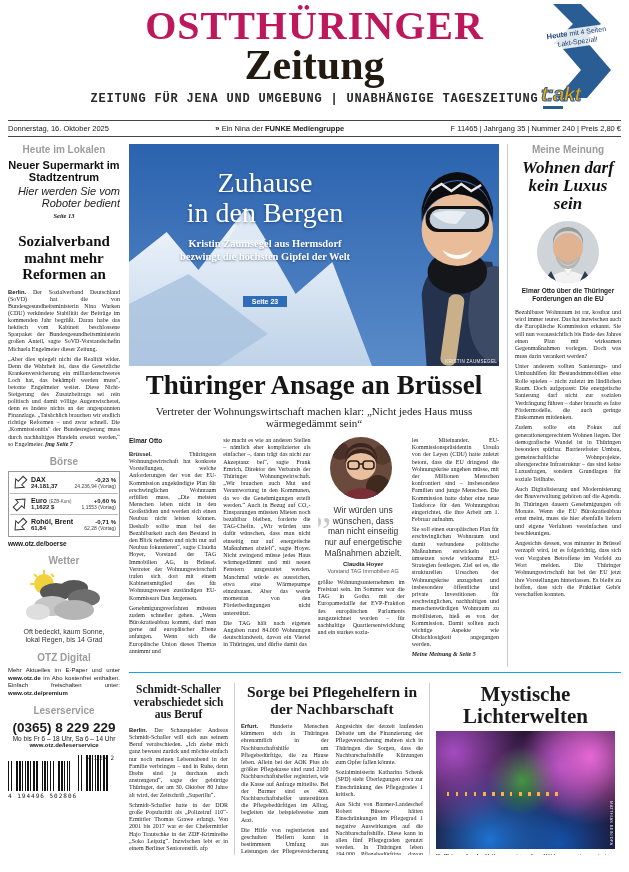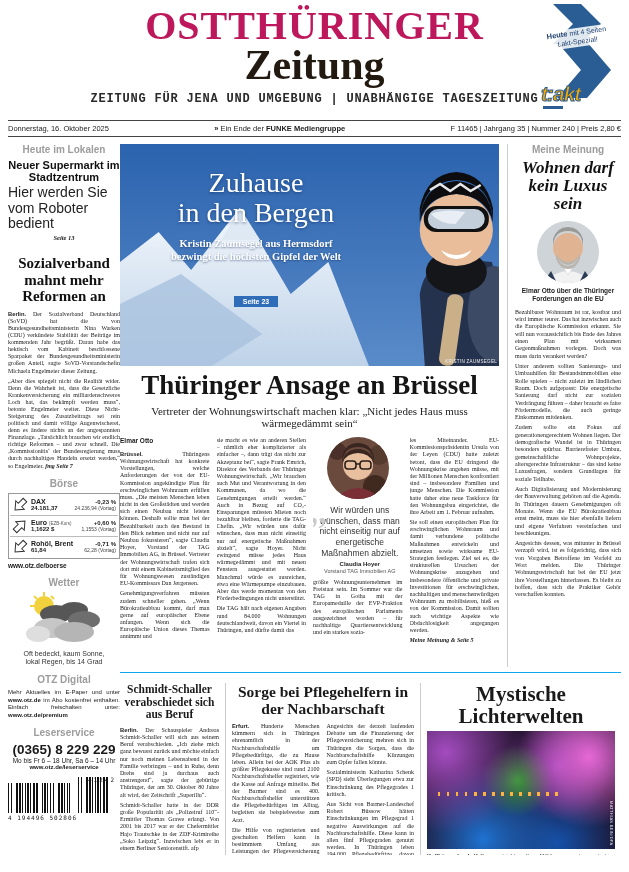--- a/index.html
+++ b/index.html
@@ -18,28 +18,28 @@
   .takt-promo { position:absolute; top:26px; left:2px; width:80px; transform:rotate(-8deg); font-family:"Liberation Sans",sans-serif; font-size:7px; line-height:1.15; color:#1d3f70; text-align:center; background:rgba(255,255,255,0.85); padding:1px 0; }
   .takt-promo b { font-size:7.5px; }
   .takt-word { position:absolute; bottom:8px; left:6px; font-family:"Liberation Sans",sans-serif; font-weight:bold; font-style:italic; font-size:21px; color:#f5a800; -webkit-text-stroke:1px #2a5d94; letter-spacing:-1px; }
   .takt-underline { position:absolute; bottom:5px; left:8px; width:20px; height:3px; background:#2a5d94; }
 
   
   .datebar { display:flex; justify-content:space-between; align-items:center; border-top:1px solid #444; border-bottom:1px solid #444; height:17px; font-family:"Liberation Sans",sans-serif; font-size:7.5px; color:#222; }
   .datebar .mid b { font-weight:bold; }
 
   
-  .content { display:grid; grid-template-columns:112px 1fr; padding-top:7px; height:718px; overflow:hidden; }
+  .content { display:grid; grid-template-columns:112px 1fr; column-gap:9px; padding-top:7px; height:718px; overflow:hidden; }
 
   
   .left-rail { overflow:hidden; }
   .sec-header { font-family:"Liberation Sans",sans-serif; font-weight:bold; font-size:10px; color:#9c9c9c; text-align:center; margin:8px 0 4px; }
   .sec-header.first { margin-top:0; }
   .teaser-title { font-family:"Liberation Sans",sans-serif; font-weight:bold; font-size:11px; line-height:1.1; text-align:center; color:#111; }
-  .teaser-sub { font-family:"Liberation Sans",sans-serif; font-size:14px; line-height:1.1; text-align:left; color:#222; margin-top:2px; }
+  .teaser-sub { font-family:"Liberation Sans",sans-serif; font-size:11px; line-height:1.1; text-align:right; color:#222; margin-top:2px;font-style:italic; }
   .teaser-page { font-family:"Liberation Serif",serif; font-style:italic; font-weight:bold; font-size:6.5px; text-align:center; margin-top:3px; }
   .rail-headline { font-family:"Liberation Serif",serif; font-weight:bold; font-size:15px; line-height:1.08; text-align:center; margin:14px 0 7px; color:#111; }
   .rail-body { font-size:6px; line-height:1.18; text-align:justify; }
   .rail-body p { margin-bottom:3px; }
   .dl { font-family:"Liberation Sans",sans-serif; font-weight:bold; font-size:5.8px; }
   .sig { font-style:italic; font-weight:bold; }
 
   .boerse-box { border:1px solid #999; padding:1px; }
   .boerse-row { display:flex; align-items:center; border-bottom:1px solid #bbb; padding:2px 2px; }
   .boerse-row:last-child { border-bottom:none; }
@@ -153,21 +153,21 @@
         <b>Heute</b><span> mit 4 Seiten</span><br>
         <span>t.akt-Spezial!</span>
       </div>
       <div class="takt-word">t:akt</div>
       <div class="takt-underline"></div>
     </div>
   </header>
 
   <div class="datebar">
     <span>Donnerstag, 16. Oktober 2025</span>
-    <span class="mid"><b>»</b> <span>Ein Ende der </span><b>FUNKE Mediengruppe</b></span>
+    <span class="mid"><b>»</b> <span>Ein Nina der </span><b>FUNKE Mediengruppe</b></span>
     <span>F 11465 | Jahrgang 35 | Nummer 240 | Preis 2,80 €</span>
   </div>
 
   <div class="content">
 
     <aside class="left-rail">
       <div class="sec-header first">Heute im Lokalen</div>
       <div class="teaser-title">Neuer Supermarkt im Stadtzentrum</div>
       <div class="teaser-sub">Hier werden Sie vom Roboter bedient</div>
       <div class="teaser-page">Seite 13</div>

